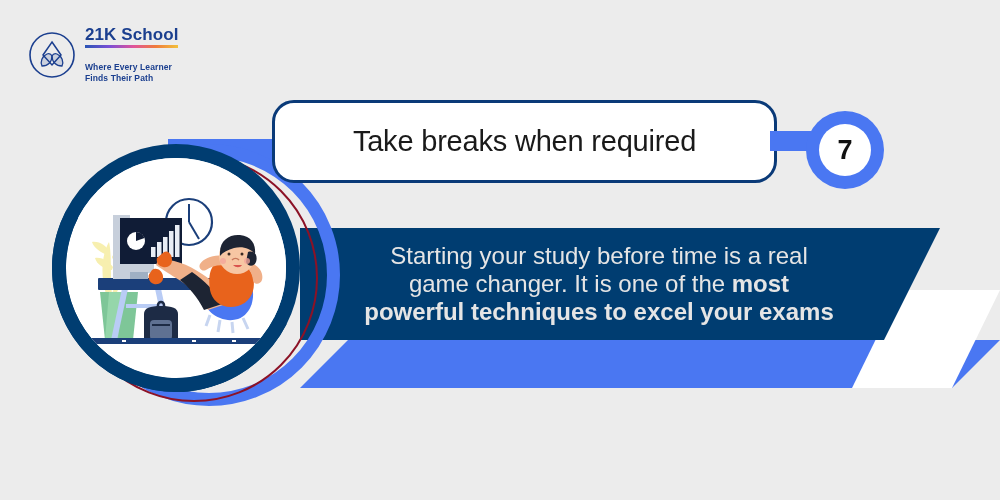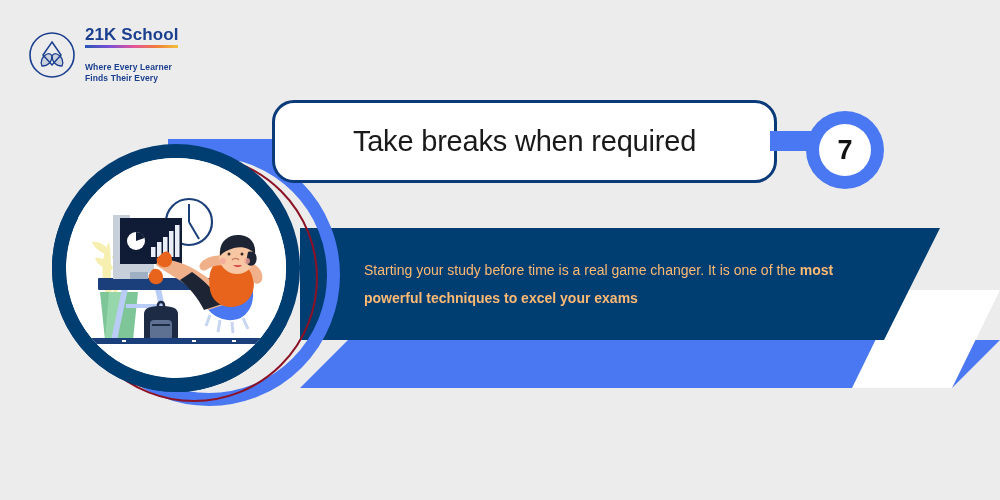--- a/index.html
+++ b/index.html
@@ -200,22 +200,23 @@
     height: 112px;
     background: #003d71;
     clip-path: polygon(0 0, 640px 0, 584px 112px, 0 112px);
     display: flex;
     align-items: center;
     justify-content: center;
   }
   #banner-text {
     width: 470px;
     margin-right: 42px;
-    color: #fdba74;
-    font-size: 14px;
+    text-align: center;
+    color: #e5e5e5;
+    font-size: 24px;
     line-height: 28px;
   }
   #banner-text b { font-weight: bold; }
 </style>
 </head>
 <body>
 
 <div id="stage">
 
   <div id="logo">
@@ -225,21 +226,21 @@
         <path d="M24 11 L33 24 L24 34 L15 24 Z" fill="none" stroke="#1b3f8f" stroke-width="1.5"></path>
         <path d="M24 25 C24 31 20 35 14 35 C12 31 14 25 19 23 C21.5 22.2 23 23 24 25 Z" fill="#1b3f8f" fill-opacity=".16" stroke="#1b3f8f" stroke-width="1.3"></path>
         <path d="M24 25 C24 31 28 35 34 35 C36 31 34 25 29 23 C26.5 22.2 25 23 24 25 Z" fill="#1b3f8f" fill-opacity=".16" stroke="#1b3f8f" stroke-width="1.3"></path>
       </svg>
     </span>
     <div class="logo-text-wrap">
       <div class="logo-title">21K School</div>
       <div class="logo-rule"></div>
       <div class="logo-tagline">
         <span>Where Every Learner</span><br>
-        <span>Finds Their Every</span>
+        <span>Finds Their Path</span>
       </div>
     </div>
   </div>
 
   <div id="banner-blue"></div>
   <div id="banner-white"></div>
   <div id="banner-navy">
     <div id="banner-text"><span>Starting your study before time is a real game changer. It is one of the </span><b>most powerful techniques to excel your exams</b></div>
   </div>
 

